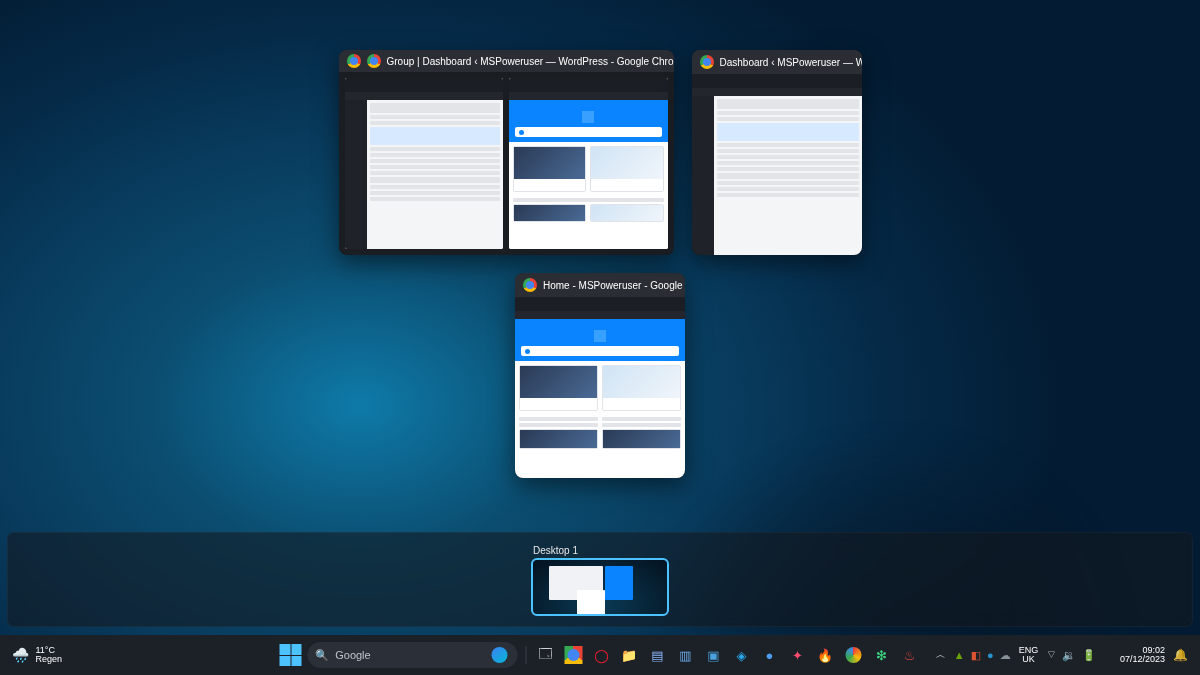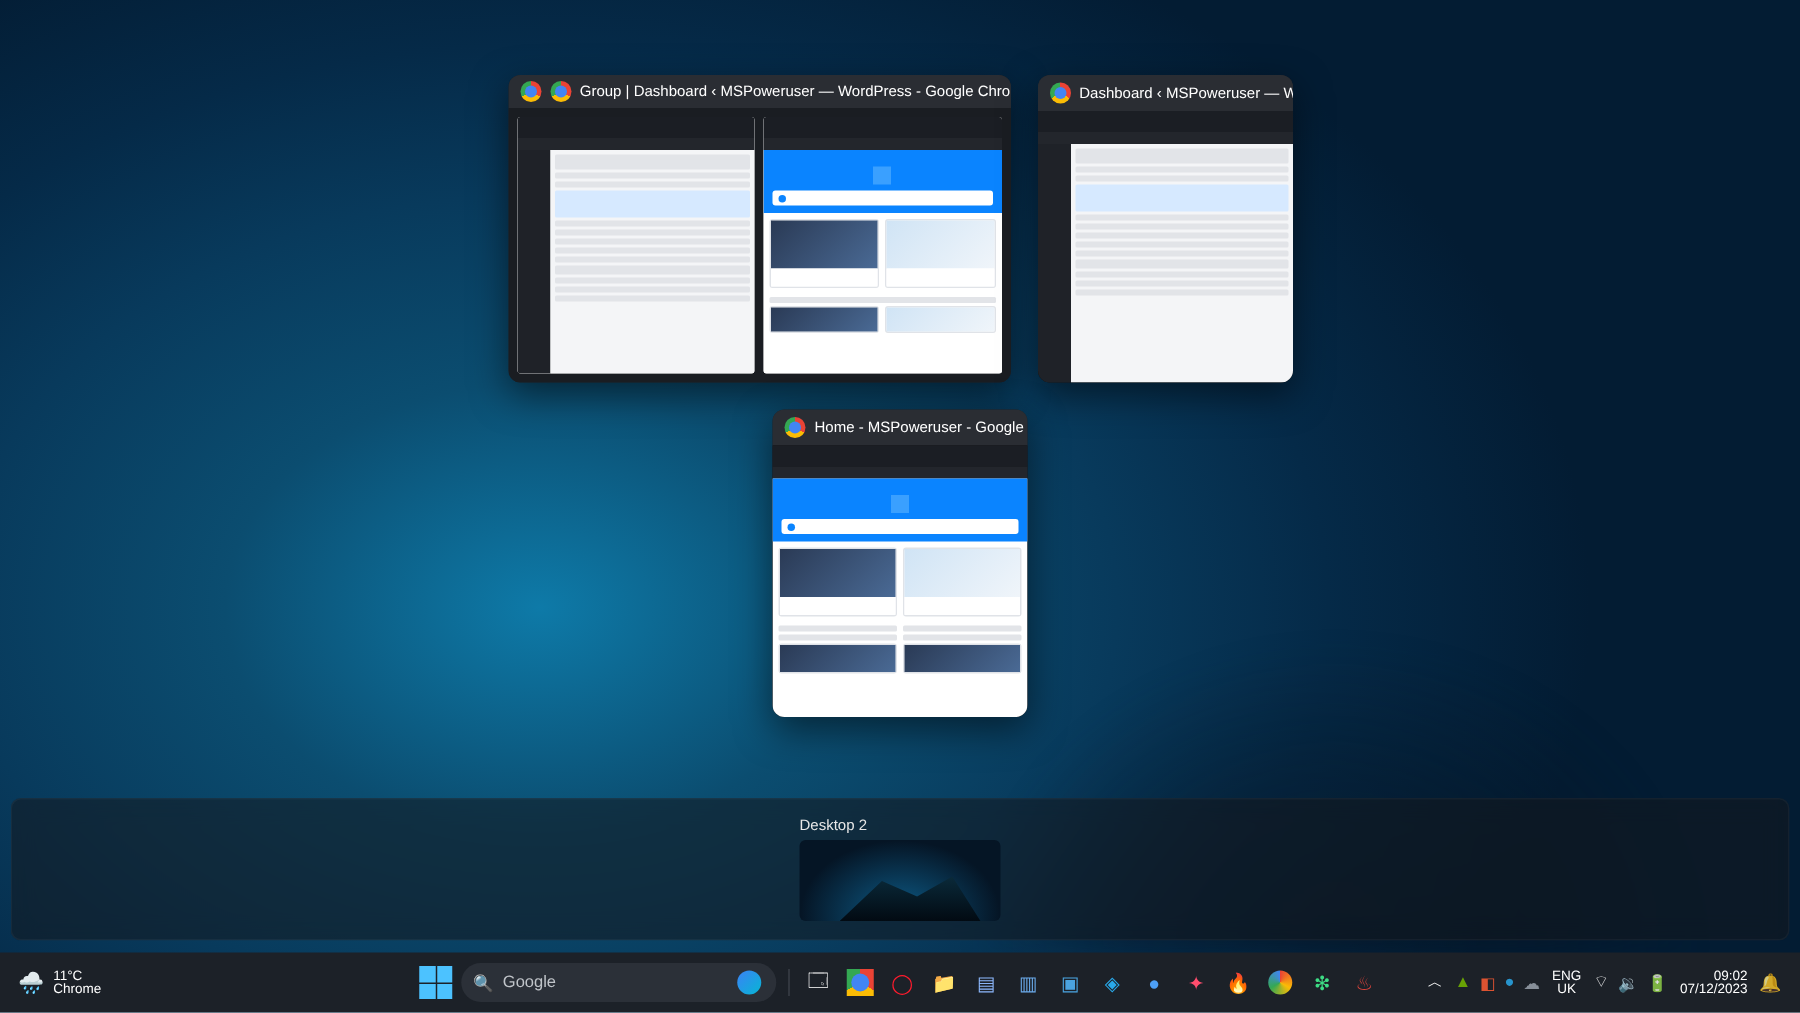--- a/index.html
+++ b/index.html
@@ -73,21 +73,21 @@
   .weather-txt { display:flex; flex-direction:column; line-height:1.05; font-size:9px;}
   .tb-center { position:absolute; left:50%; transform:translateX(-50%); display:flex; align-items:center; gap:6px;}
   .start-btn { width:22px; height:22px; display:grid; grid-template:1fr 1fr/1fr 1fr; gap:1px;}
   .start-btn div{background:#4cc2ff;}
   .search { display:flex; align-items:center; gap:6px; background:#2b3038; border-radius:14px; height:26px; padding:0 10px 0 8px; width:210px; color:#c0c4c9;}
   .search .mag{font-size:11px;}
   .search .bing{width:16px;height:16px;border-radius:50%;background:linear-gradient(135deg,#3b82f6,#06b6d4);margin-left:auto;}
   .tb-ico { width:22px; height:22px; border-radius:4px; display:flex; align-items:center; justify-content:center; font-size:13px;}
   .tb-sep{width:1px;height:18px;background:#3a3f47;margin:0 2px;}
   .tb-right { margin-left:auto; display:flex; align-items:center; gap:8px;}
-  .clock { display:flex; flex-direction:column; align-items:flex-end; line-height:1.05; font-size:9px;}
+  .clock { display:flex; flex-direction:column; align-items:flex-end; line-height:1.05; font-size:9px;margin-left:16px;}
   .lang { display:flex; flex-direction:column; align-items:center; line-height:1.05; font-size:9px;}
   .tray-icons{display:flex;gap:6px;align-items:center;}
   .tray-icons span{font-size:11px;opacity:.85;}
 
   
   #card-group { width:335px; height:205px;}
   #card-group .grp-wrap{height:100%;}
   #card-dash { width:170px; height:205px;}
   #card-home { width:170px; height:205px;}
   #card-dash .thumb-body, #card-home .thumb-body{flex-direction:column;}
@@ -236,34 +236,37 @@
           </div>
         </div>
       </div>
     </div>
   </div>
 </div>
 
 <div class="desk-strip">
   <div class="desk-strip-inner">
     <div class="desk-item">
-      <div class="desk-label">Desktop 2</div>
-      <div class="desk-thumb mt-bg" style="background:radial-gradient(ellipse at 50% 90%,#0d5a85,#051525 70%);">
-        <div style="position:absolute;bottom:0;left:20%;right:10%;height:55%;background:linear-gradient(180deg,#0a2a3a,#020a12);clip-path:polygon(0 100%,30% 10%,55% 45%,80% 0,100% 100%);"></div>
+      <div class="desk-label">Desktop 1</div>
+      <div class="desk-thumb active mt-bg">
+        <div class="mini-win" style="left:16px;top:6px;width:54px;height:34px;background:#f0f2f5;"></div>
+        <div class="mini-win" style="left:72px;top:6px;width:28px;height:34px;background:#0a84ff;"></div>
+        <div class="mini-win" style="left:44px;top:30px;width:28px;height:28px;background:#fff;"></div>
+
       </div>
     </div>
   </div>
 </div>
 
 <div class="taskbar">
   <div class="tb-left">
     <span class="weather-ico">🌧️</span>
     <div class="weather-txt">
       <span>11°C</span>
-      <span>Chrome</span>
+      <span>Regen</span>
     </div>
   </div>
 
   <div class="tb-center">
     <div class="start-btn">
         <div></div>
         <div></div>
         <div></div>
         <div></div>
       </div>

